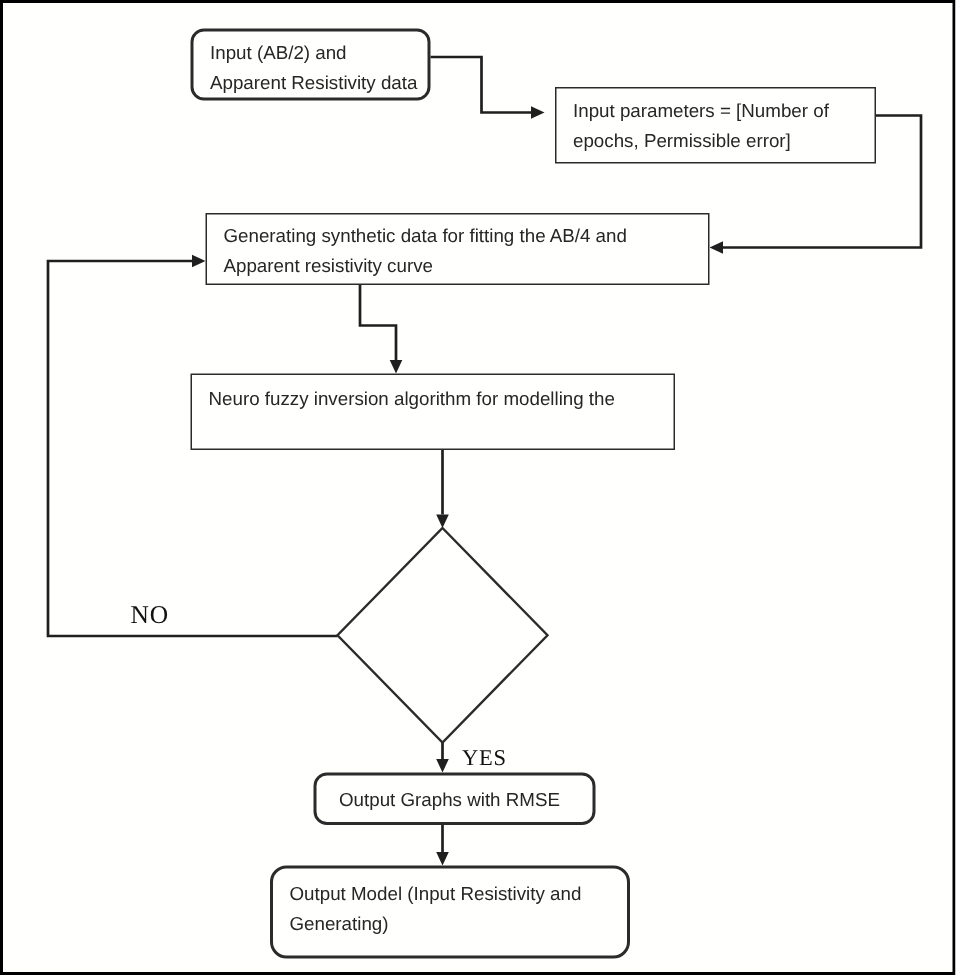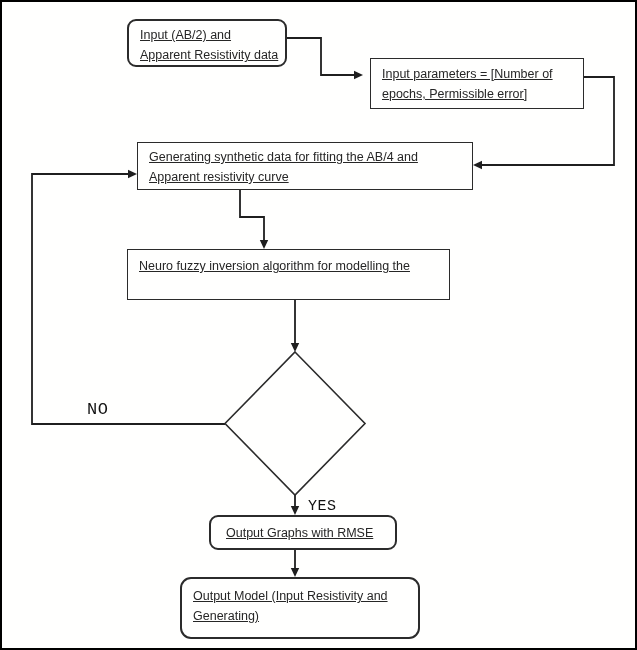--- a/index.html
+++ b/index.html
@@ -18,41 +18,40 @@
   .box {
     position: absolute;
     z-index: 2;
     box-sizing: border-box;
     background: #fffffe;
     border: 1.4px solid #2b2b2b;
     padding: 4px 11px;
     font-size: 12.5px;
     line-height: 20px;
     white-space: nowrap;
-    text-decoration: underline;
   }
   .rounded { border-width: 2px; border-radius: 9px; }
   .n-input    { left: 125px; top: 17px;  width: 160px; height: 48px; }
   .n-params   { left: 368px; top: 56px;  width: 214px; height: 51px; padding-top: 5px; }
   .n-generate { left: 135px; top: 140px; width: 336px; height: 48px; }
   .n-neuro    { left: 125px; top: 247px; width: 323px; height: 51px; padding-top: 6px; }
   .n-graphs   { left: 207px; top: 513px; width: 188px; height: 35px; padding-top: 6px; padding-left: 15px; }
   .n-model    { left: 178px; top: 575px; width: 240px; height: 62px; padding-top: 7px; border-radius: 11px; }
   .decision-text {
     position: absolute;
     z-index: 3;
     left: 261px; top: 388px;
     font-size: 12.5px;
     line-height: 18px;
     white-space: nowrap;
   }
   .edge-label {
     position: absolute;
     z-index: 3;
-    font-family: Liberation Mono, monospace;
+    font-family: Liberation Serif, serif;
     color: #111;
   }
   .lbl-no  { left: 85px;  top: 398px; font-size: 17px; letter-spacing: 0.5px; }
   .lbl-yes { left: 306px; top: 496px; font-size: 15px; letter-spacing: 0.5px; }
 </style>
 </head>
 <body>
 
 <div class="page">
 

